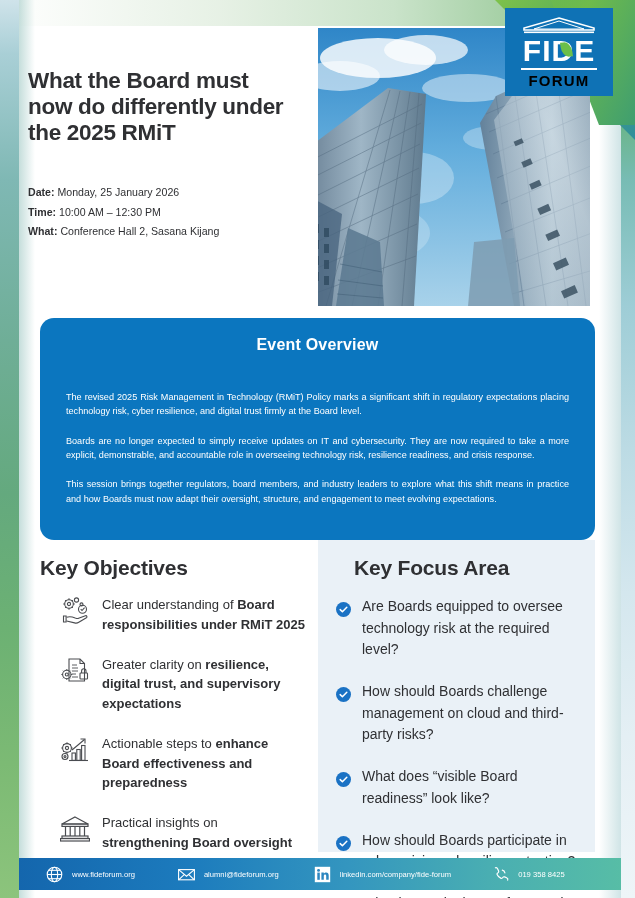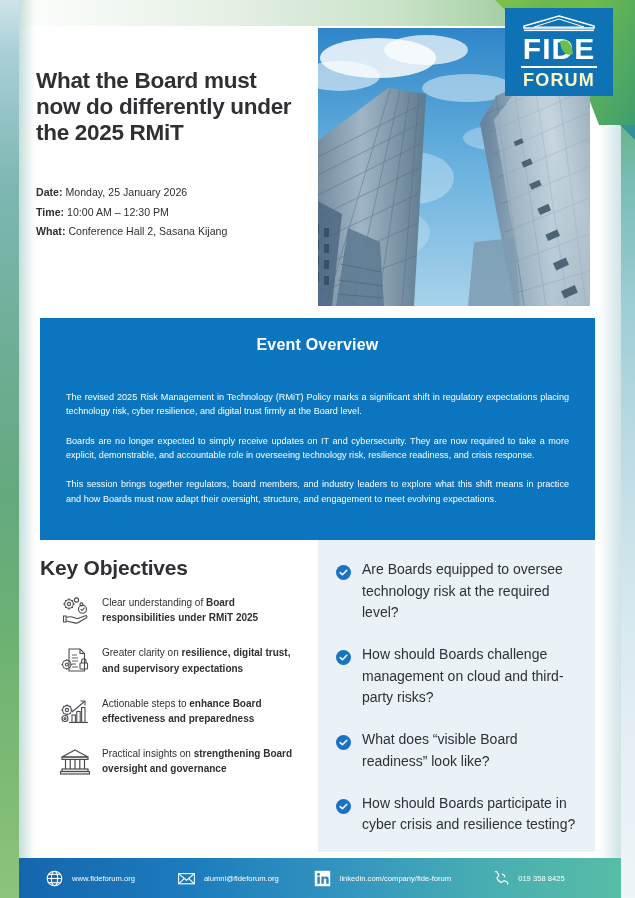--- a/index.html
+++ b/index.html
@@ -138,31 +138,31 @@
     background: #6bbf49;
     border-radius: 0 70% 0 70%;
     transform: rotate(-8deg);
   }
   .logo-rule {
     width: 76px; height: 2px;
     background: #ffffff;
     margin: 2px 0 3px 0;
   }
   .logo-forum {
-    color: #fef9c3;
-    font-size: 18px;
+    color: #000000;
+    font-size: 15px;
     font-weight: bold;
     letter-spacing: 1.2px;
     line-height: 1;
   }
 
   
   .header-text {
     position: absolute;
-    left: 36px; top: 68px;
+    left: 28px; top: 68px;
     width: 262px;
     z-index: 7;
   }
   .title {
     font-size: 22.5px;
     line-height: 1.16;
     font-weight: bold;
     color: #2f3033;
     letter-spacing: -0.3px;
     margin: 0;
@@ -184,20 +184,21 @@
 
   
   .overview {
     position: absolute;
     left: 40px; top: 318px;
     width: 555px; height: 222px;
     background: #0b76bf;
     z-index: 7;
     box-sizing: border-box;
     padding: 18px 26px 0 26px;
+    border-radius: 14px;
   }
   .overview h2 {
     margin: 0;
     text-align: center;
     color: #ffffff;
     font-size: 16px;
     font-weight: bold;
     letter-spacing: 0.2px;
   }
   .overview p {
@@ -245,21 +246,21 @@
   }
   .obj-icon {
     width: 30px; height: 30px;
     flex: 0 0 30px;
     margin-right: 12px;
     margin-left: 20px;
     margin-top: 2px;
   }
   .obj-icon svg { display: block; width: 30px; height: 30px; }
   .obj-text {
-    font-size: 10px;
+    font-size: 13px;
     line-height: 1.52;
     color: #2f3033;
     padding-top: 2px;
   }
   .obj-text b { font-weight: bold; }
 
   .foc-item {
     display: flex;
     align-items: flex-start;
     margin-bottom: 17px;
@@ -275,21 +276,21 @@
     font-size: 14px;
     line-height: 1.55;
     color: #2f3033;
     padding-top: 3px;
   }
 
   
   .footer {
     position: absolute;
     left: 19px; top: 858px;
-    width: 602px; height: 40px;
+    width: 602px; height: 32px;
     background: linear-gradient(to right, #1466ad 0%, #1c7bbd 28%, #3496bf 55%, #49aeb2 78%, #57bda6 100%);
     z-index: 7;
     display: flex;
     align-items: center;
     padding-left: 26px;
     box-sizing: border-box;
   }
   .f-item {
     display: flex;
     align-items: center;
@@ -577,20 +578,21 @@
           </g>
         </svg>
       </div>
       <div class="obj-text">
         <span>Practical insights on </span><b>strengthening Board oversight and governance</b>
       </div>
     </div>
   </div>
 
   <div class="col-right">
+    <h2 class="col-head">Key Focus Area</h2>
 
     <div class="foc-item">
       <div class="foc-check">
         <svg viewBox="0 0 15 15" aria-hidden="true">
             <circle cx="7.5" cy="7.5" r="7.5" fill="#1a72c4"></circle>
             <path d="M4.2 7.6 l2.2 2.2 l4.4 -4.6" fill="none" stroke="#ffffff" stroke-width="1.5" stroke-linecap="round" stroke-linejoin="round"></path>
           </svg>
       </div>
       <div class="foc-text">Are Boards equipped to oversee technology risk at the required level?</div>
     </div>

